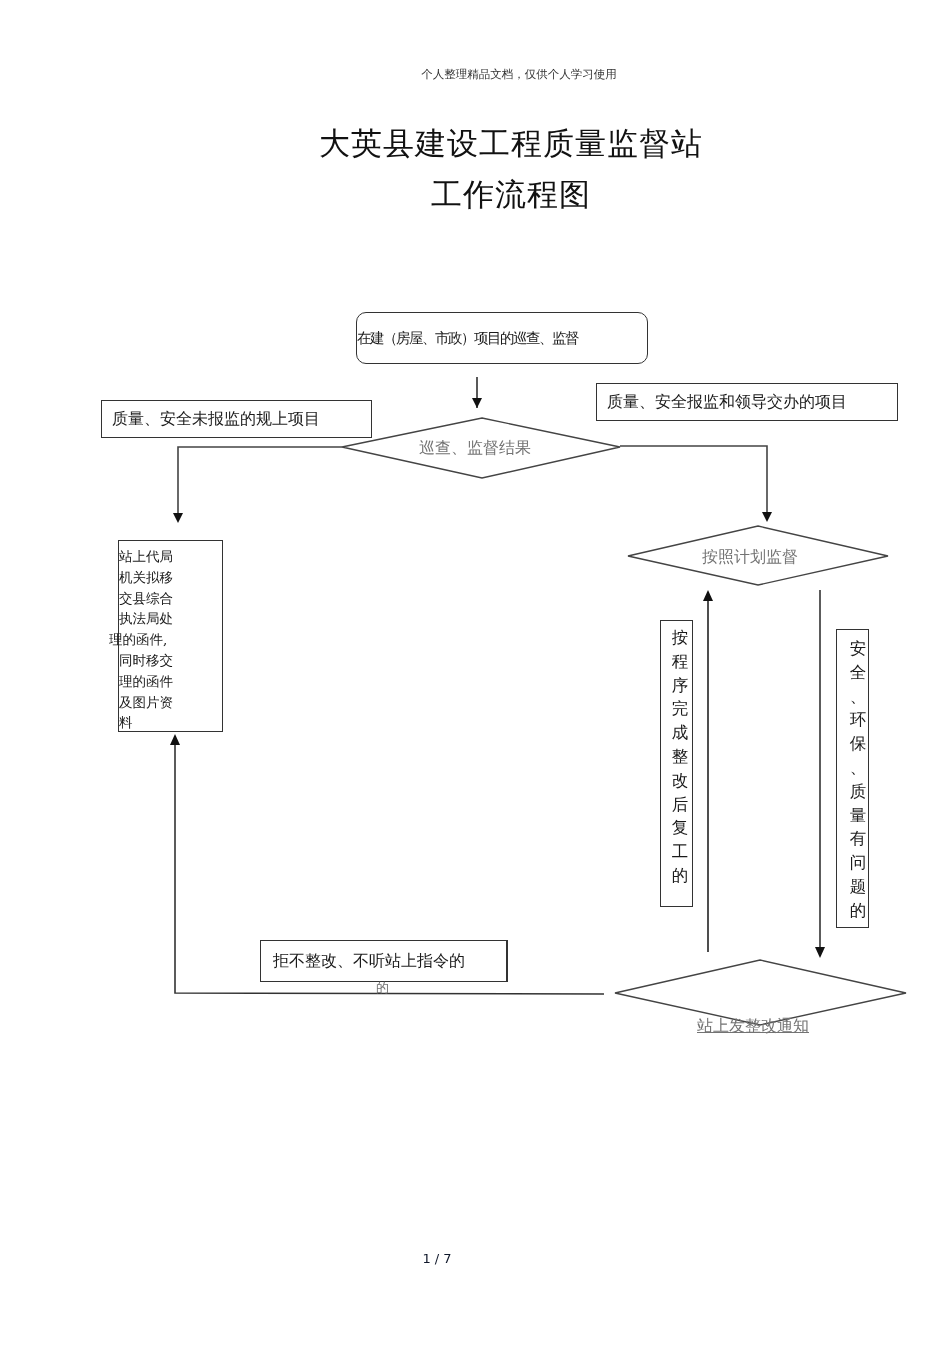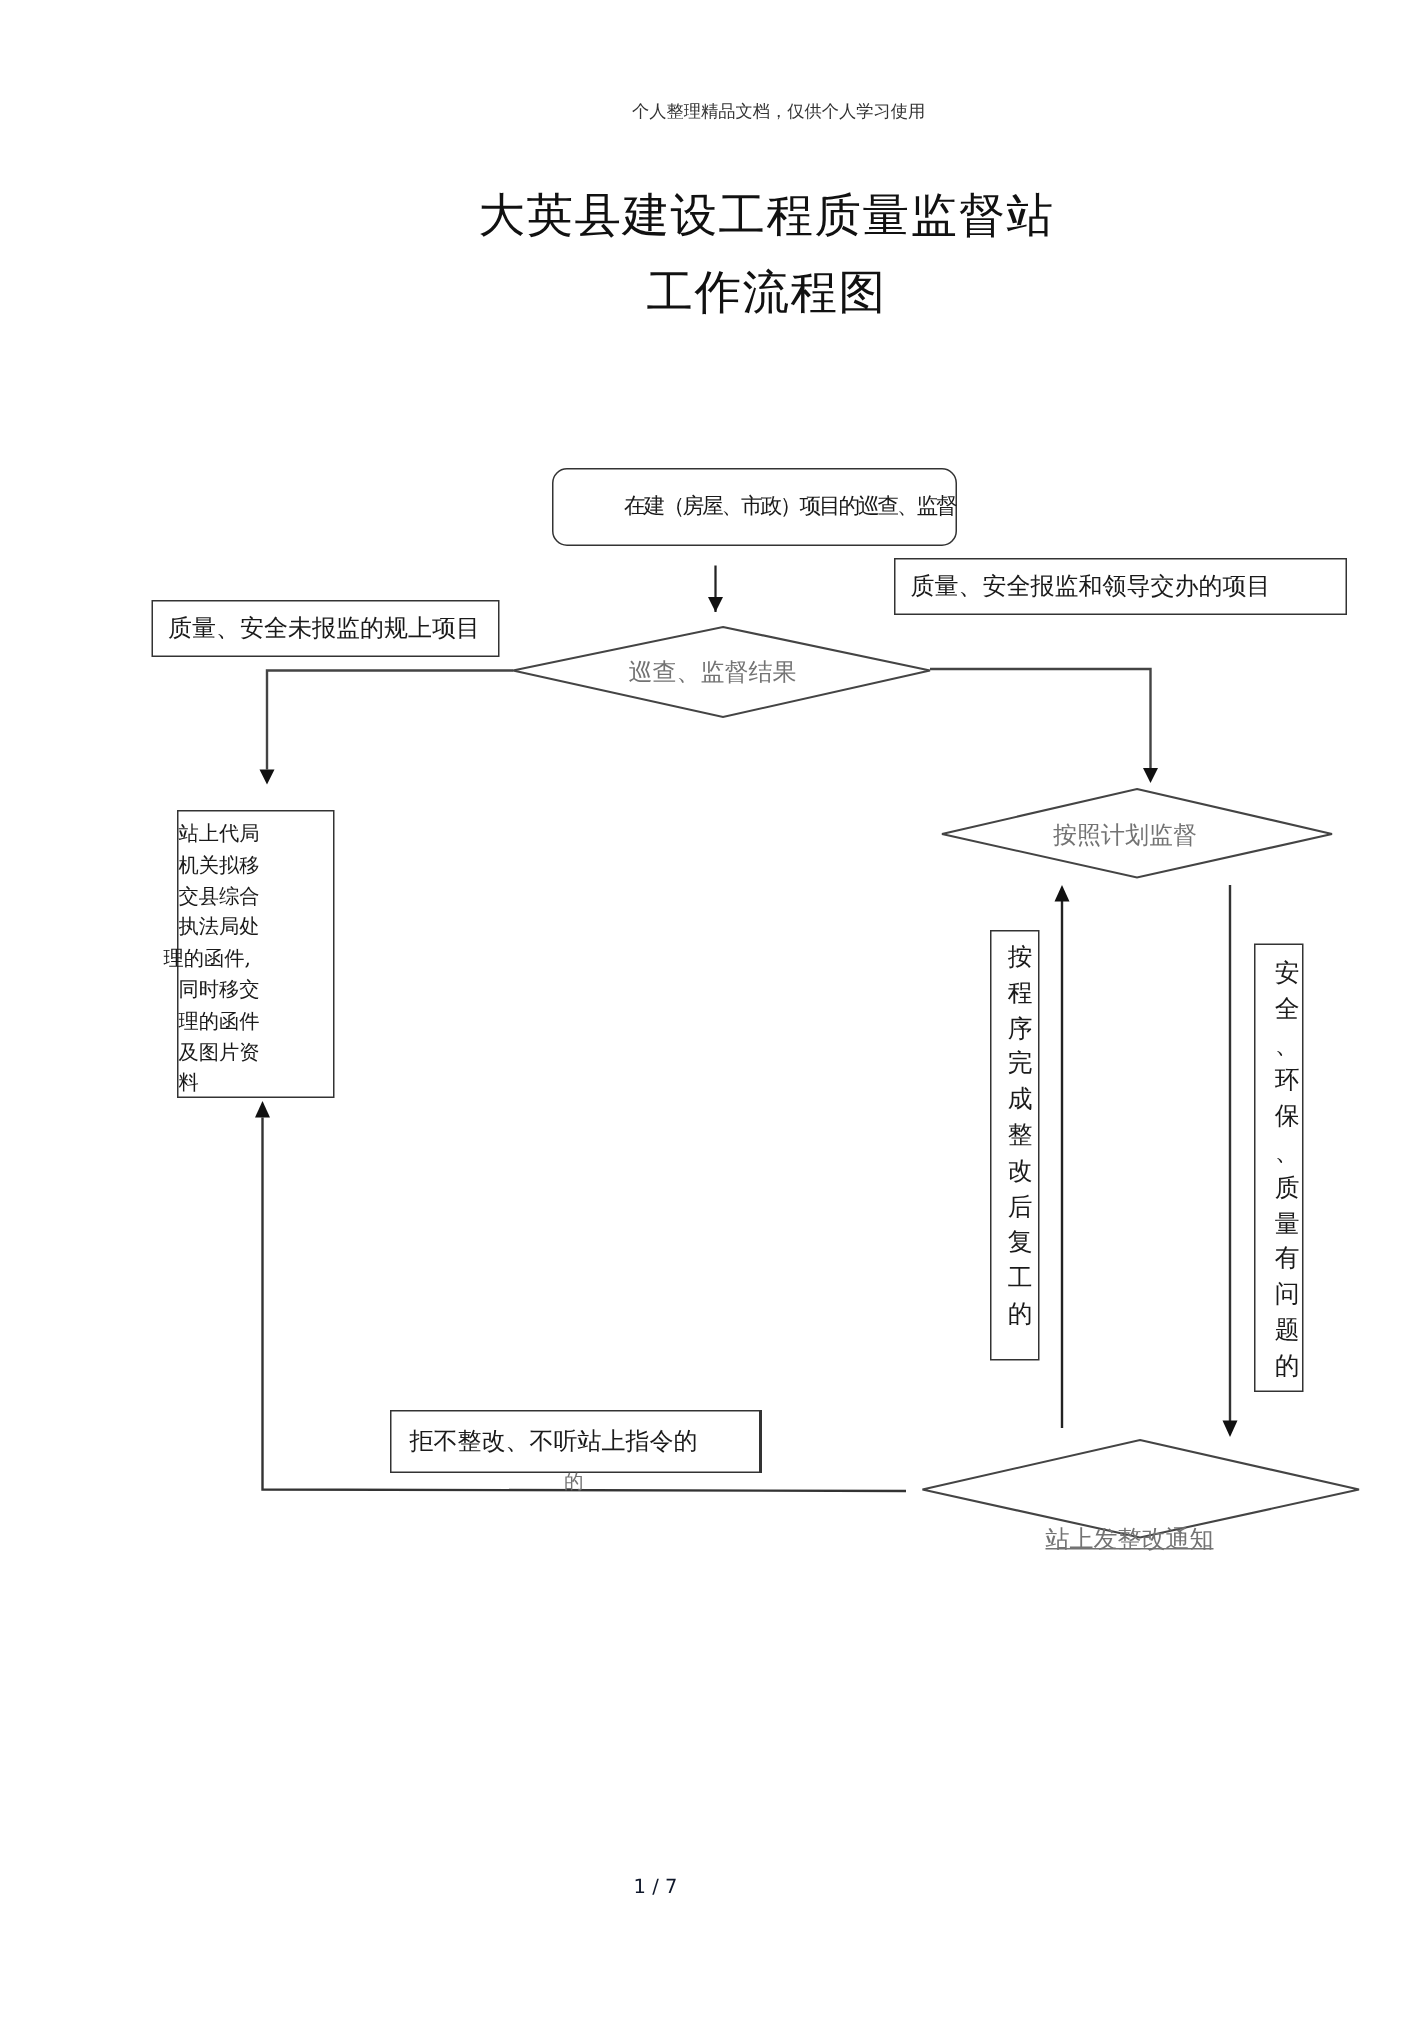--- a/index.html
+++ b/index.html
@@ -111,29 +111,29 @@
 
   <line x1="820" y1="590" x2="820" y2="948" stroke="#333" stroke-width="1.6"></line>
   <path d="M815,947 L825,947 L820,958 z" fill="#111"></path>
 
   <polygon points="760,960 906,993 760,1025 615,993" fill="#fff" stroke="#444" stroke-width="1.4"></polygon>
 
   <polyline points="604,994 175,993 175,745" fill="none" stroke="#333" stroke-width="1.6"></polyline>
   <path d="M170,745 L180,745 L175,734 z" fill="#111"></path>
 </svg>
 
-<div class="box rounded" style="left:368px; top:312px; width:270px; height:52px; display:flex; align-items:center; justify-content:flex-end;">
+<div class="box rounded" style="left:356px; top:312px; width:292px; height:52px; display:flex; align-items:center; justify-content:flex-start;">
   <span style="font-size:14.5px; letter-spacing:-1.5px;">在建（房屋、市政）项目的巡查、监督</span>
 </div>
 
-<div class="box hbox" style="left:101px; top:400px; width:232px; height:38px; border-width:1.6px 1.6px 1.6px 1px;">
+<div class="box hbox" style="left:101px; top:400px; width:271px; height:38px; border-width:1.6px 1.6px 1.6px 1px;">
   <span>质量、安全未报监的规上项目</span>
 </div>
 
-<div class="box hbox" style="left:596px; top:372px; width:302px; height:38px;">
+<div class="box hbox" style="left:596px; top:383px; width:302px; height:38px;">
   <span>质量、安全报监和领导交办的项目</span>
 </div>
 
 <div class="label" style="left:419px; top:438px;">巡查、监督结果</div>
 
 <div class="label" style="left:702px; top:547px;">按照计划监督</div>
 
 <div class="box multi" style="left:118px; top:540px; width:105px; height:192px;">
   <div>站上代局</div>
   <div>机关拟移</div>

